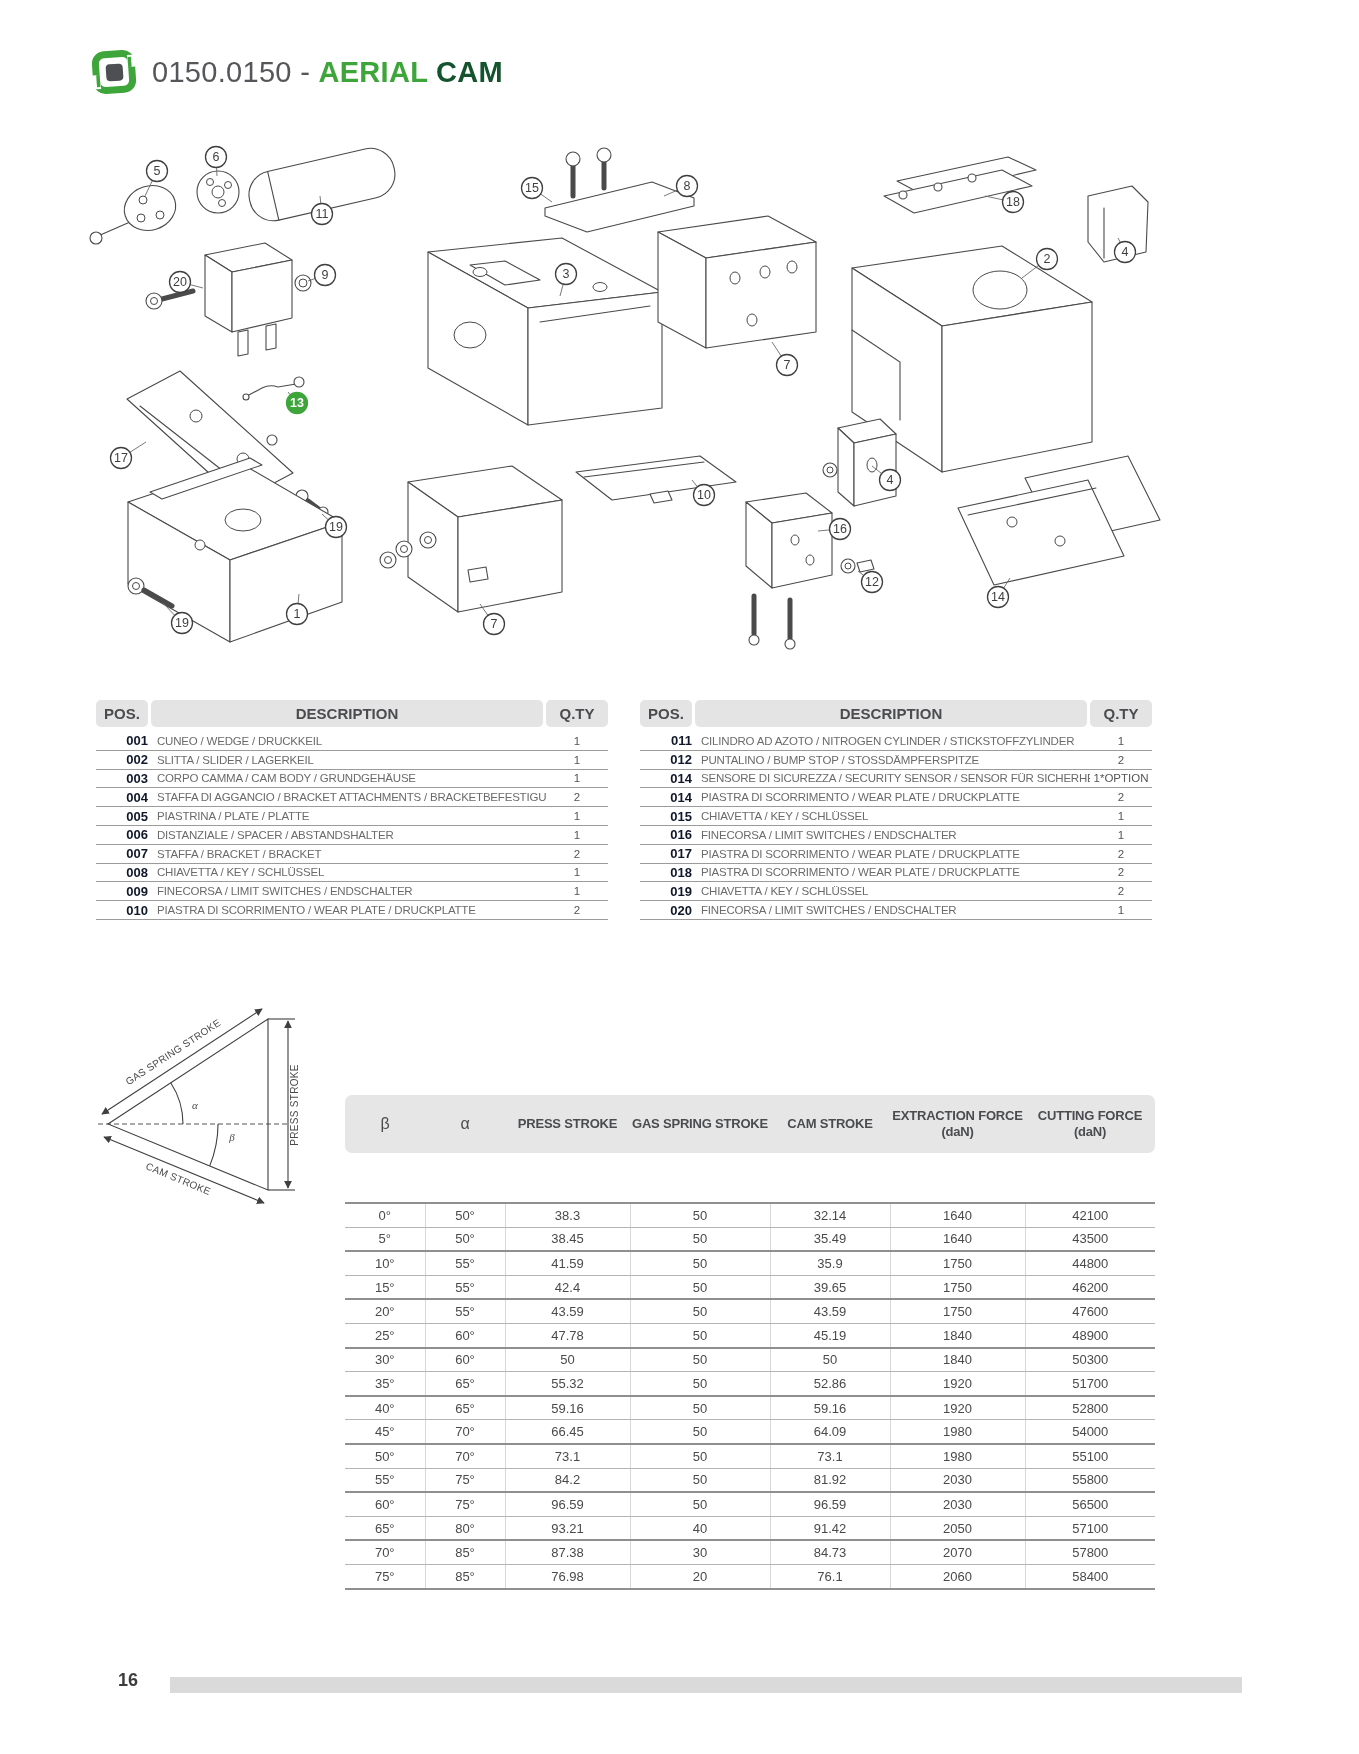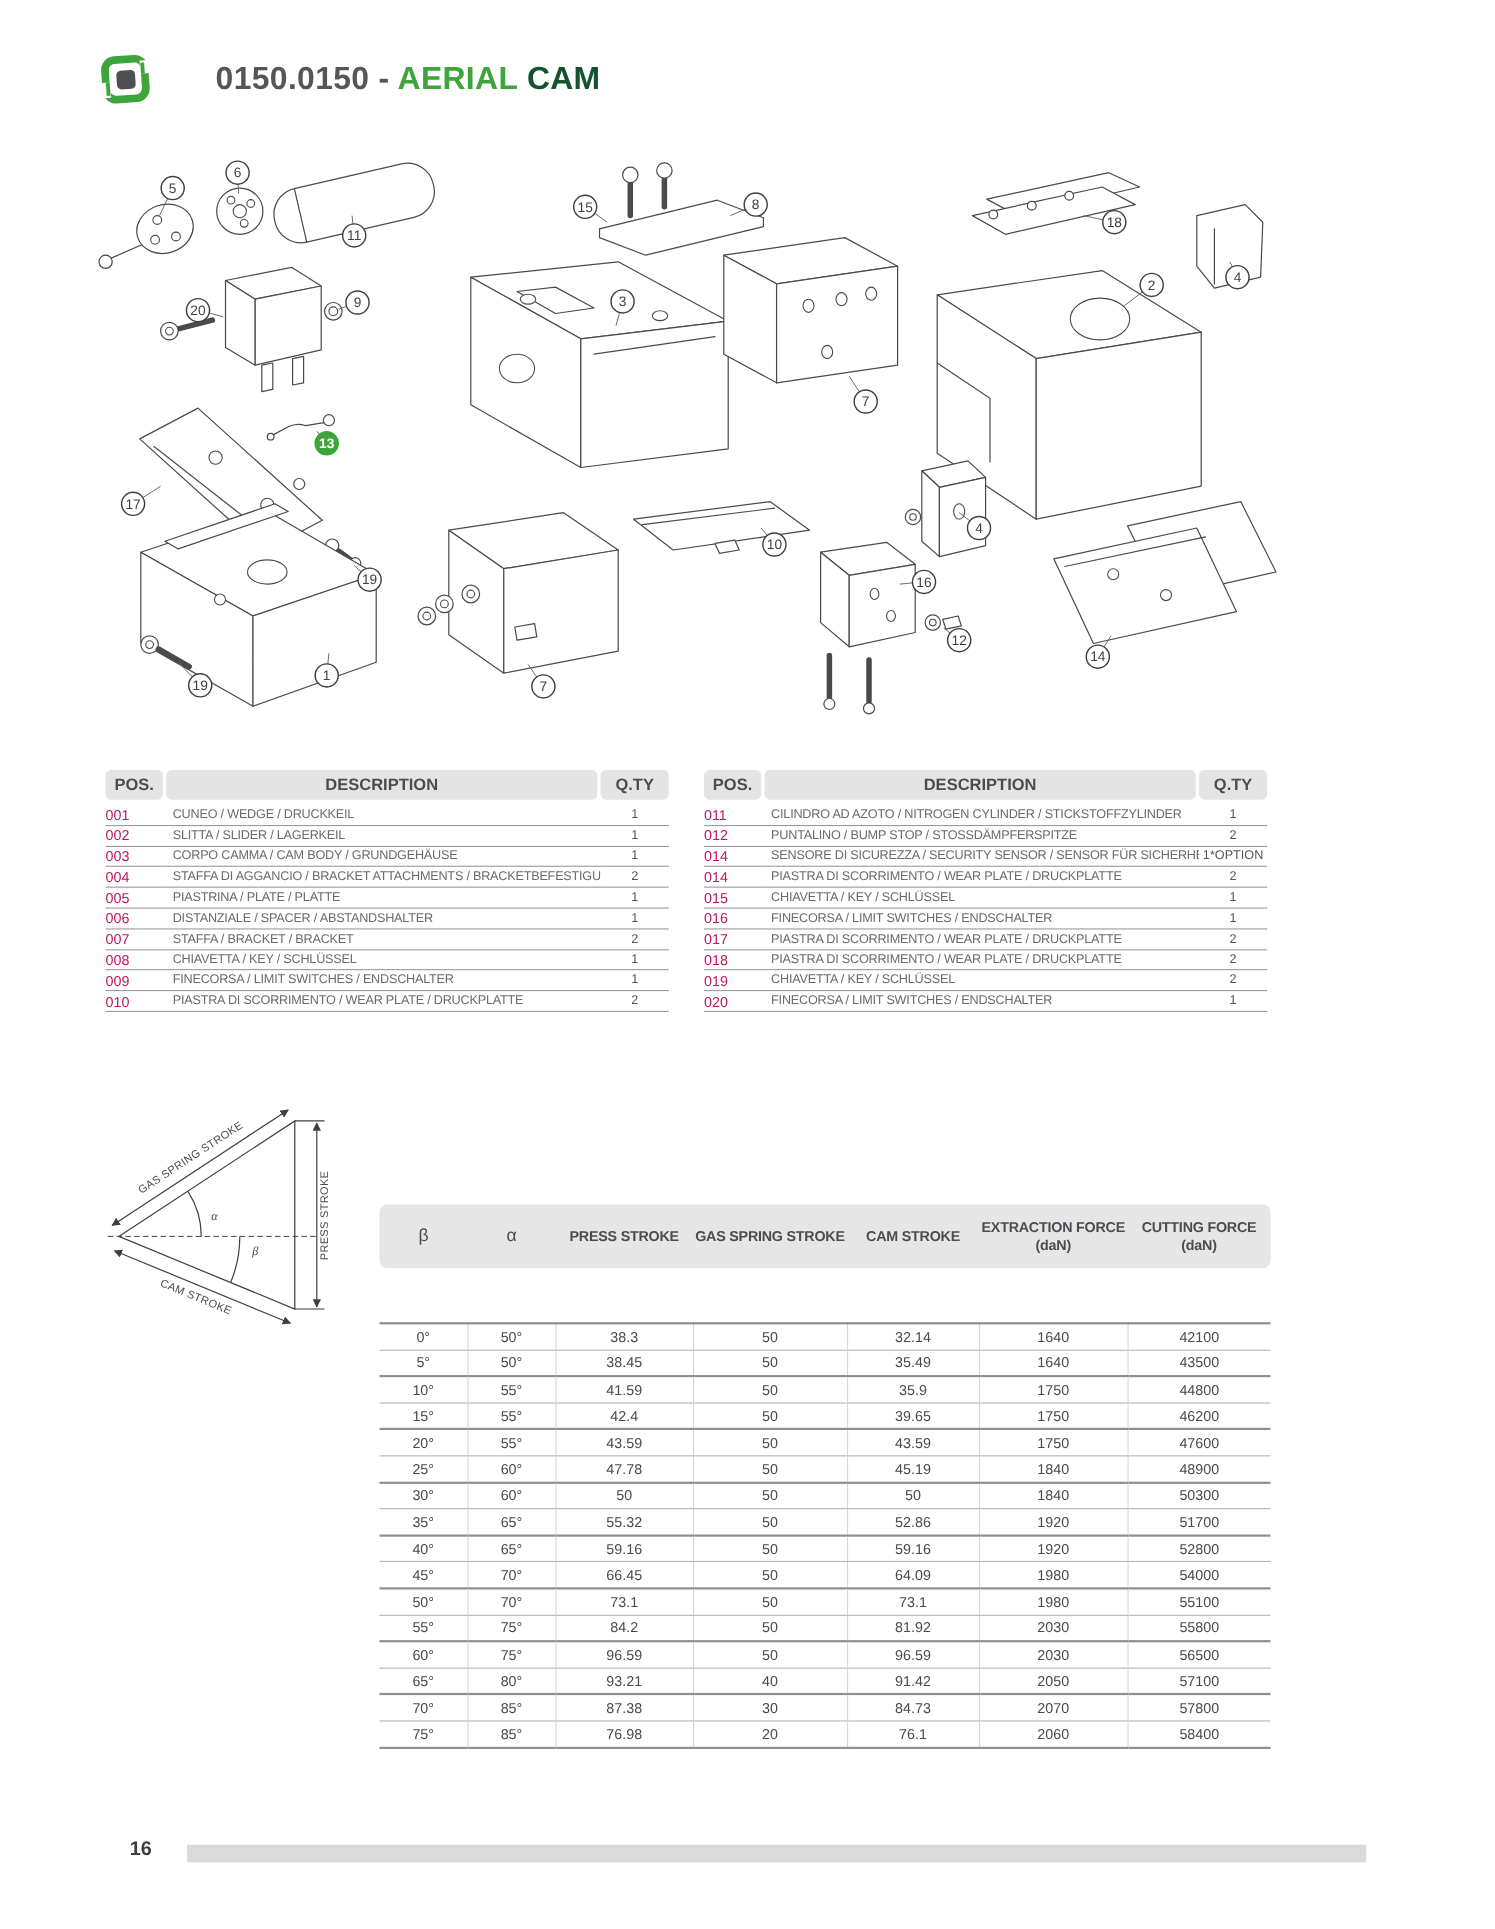--- a/index.html
+++ b/index.html
@@ -7,21 +7,21 @@
     --ink:#55565a;
     --line:#9b9b9b;
     --chipbg:#e4e4e4;
   }
   html,body{margin:0;padding:0;background:#fff;}
   body{width:1359px;height:1754px;position:relative;font-family:"Liberation Sans",sans-serif;overflow:hidden;}
 
   
   .hdr{position:absolute;left:90px;top:48px;display:flex;align-items:center;gap:14px;}
   .title{font-size:29px;color:var(--ink);letter-spacing:.3px;white-space:nowrap;}
-  .title .code{font-weight:700;margin-left:44px;}
+  .title .code{font-weight:400;}
   .title .green{color:var(--g);font-weight:700;}
   .title .dark{color:#14532d;font-weight:700;}
 
   
   #exploded-svg{position:absolute;left:0;top:0;width:1359px;height:670px;}
   .pt{fill:#fff;stroke:#4a4a4a;stroke-width:1.1;stroke-linejoin:round;}
   .ln{fill:none;stroke:#4a4a4a;stroke-width:1.1;stroke-linecap:round;}
   .thick{fill:none;stroke:#4a4a4a;stroke-width:5;stroke-linecap:round;}
   .hole{fill:#fff;stroke:#4a4a4a;stroke-width:1;}
   .leader{stroke:#6a6a6a;stroke-width:.9;}
@@ -32,21 +32,21 @@
 
   
   .ptable{position:absolute;top:700px;width:512px;}
   .ptable.left{left:96px;} .ptable.right{left:640px;}
   .phead{display:flex;gap:3px;height:27px;}
   .chip{background:var(--chipbg);border-radius:5px;display:flex;align-items:center;justify-content:center;
         font-weight:700;font-size:15px;color:#4b4c4f;}
   .chip.pos{width:52px;text-align:right;} .chip.desc{flex:1;} .chip.qty{width:62px;}
   .ptable table{border-collapse:collapse;width:100%;margin-top:5px;table-layout:fixed;}
   .ptable td{height:17.8px;border-bottom:1.5px solid var(--line);padding:0;white-space:nowrap;overflow:hidden;}
-  .ptable td.c-pos{font-weight:400;font-size:13px;color:#be185d;text-align:left;}
+  .ptable td.c-pos{font-weight:700;font-size:13px;color:#0f172a;text-align:right;}
   .ptable td.c-desc{font-size:11.5px;color:#6b6b6b;letter-spacing:-.2px;padding-left:9px;}
   .ptable td.c-qty{font-size:11.5px;color:#555;text-align:center;}
 
   
   .adiag{position:absolute;left:95px;top:1002px;}
   .dln{fill:none;stroke:#3f3f3f;stroke-width:1.1;}
   .ddash{fill:none;stroke:#3f3f3f;stroke-width:.9;stroke-dasharray:5 3;}
   .dlab{font-size:10px;fill:#4a4a4a;text-anchor:middle;letter-spacing:.3px;}
   .dgreek{font-size:11px;fill:#4a4a4a;font-family:"Liberation Serif",serif;font-style:italic;text-anchor:middle;}
 

